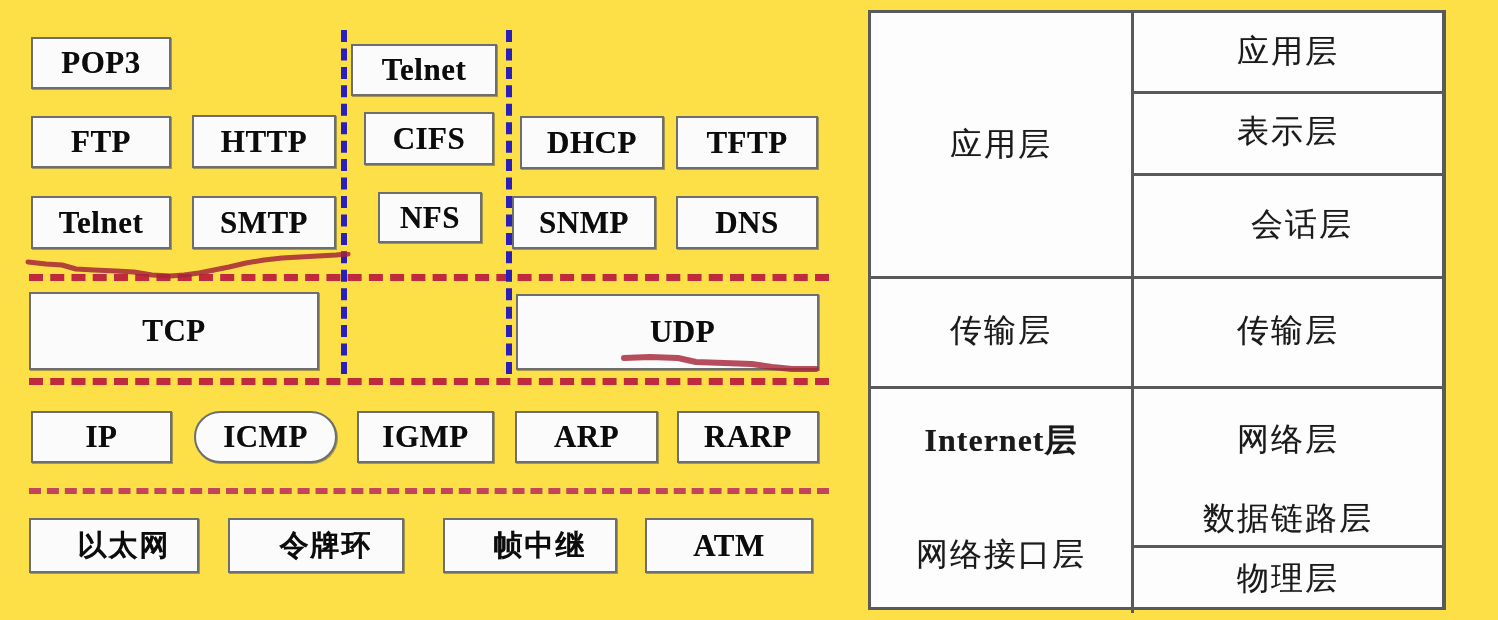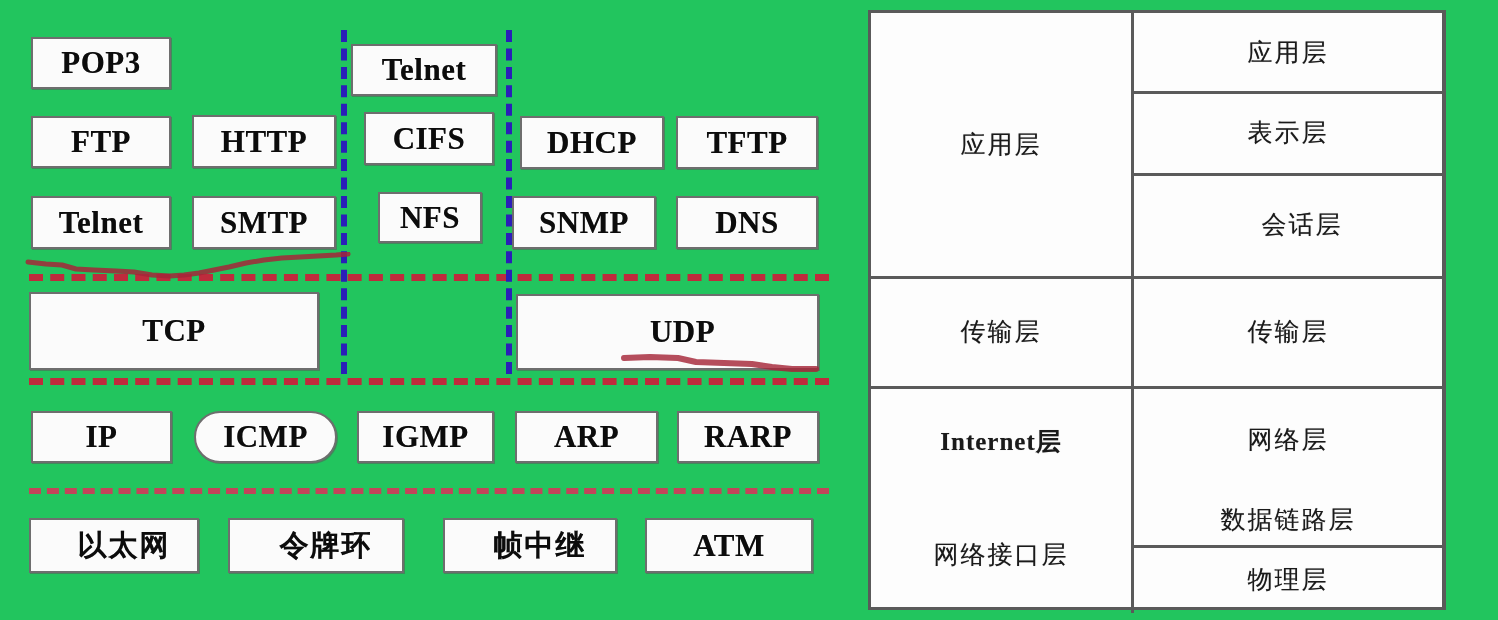--- a/index.html
+++ b/index.html
@@ -1,17 +1,17 @@
 <!DOCTYPE html>
 <html><head>
 <meta charset="utf-8">
 <style>
   html,body{margin:0;padding:0;background:#ffffff;}
   body{width:1498px;height:620px;font-family:"Liberation Serif",serif;overflow:hidden;}
-  #stage{position:relative;width:1498px;height:620px;background:#22c55e;}
+  #stage{position:relative;width:1498px;height:620px;background:#fde047;}
 
   
   .pbox{
     position:absolute;
     box-sizing:border-box;
     border:2px solid #6e6e6e;
     background:#fbfbfb;
     display:flex;align-items:center;justify-content:center;
     color:#0c0c0c;
     font-family:"Liberation Serif",serif;
@@ -42,21 +42,21 @@
     box-sizing:border-box;
     border:3px solid #5a5a5a;
     border-right-width:4px;
     background:#fdfdfd;
   }
   .tcell{
     position:absolute;
     box-sizing:border-box;
     display:flex;align-items:center;justify-content:center;
     font-family:"DejaVu Sans",sans-serif;
-    font-size:25px;
+    font-size:32px;
     color:#1a1a1a;
     letter-spacing:2px;
     text-shadow:0 0 .7px rgba(0,0,0,.4);
   }
   .tcell.serifmix{font-family:"Liberation Serif",serif;font-weight:bold;letter-spacing:1px;}
   .trow-line{position:absolute;height:0;border-top:3px solid #5a5a5a;}
   .tcol-line{position:absolute;width:0;border-left:3px solid #5a5a5a;}
 </style>
 </head>
 <body>

